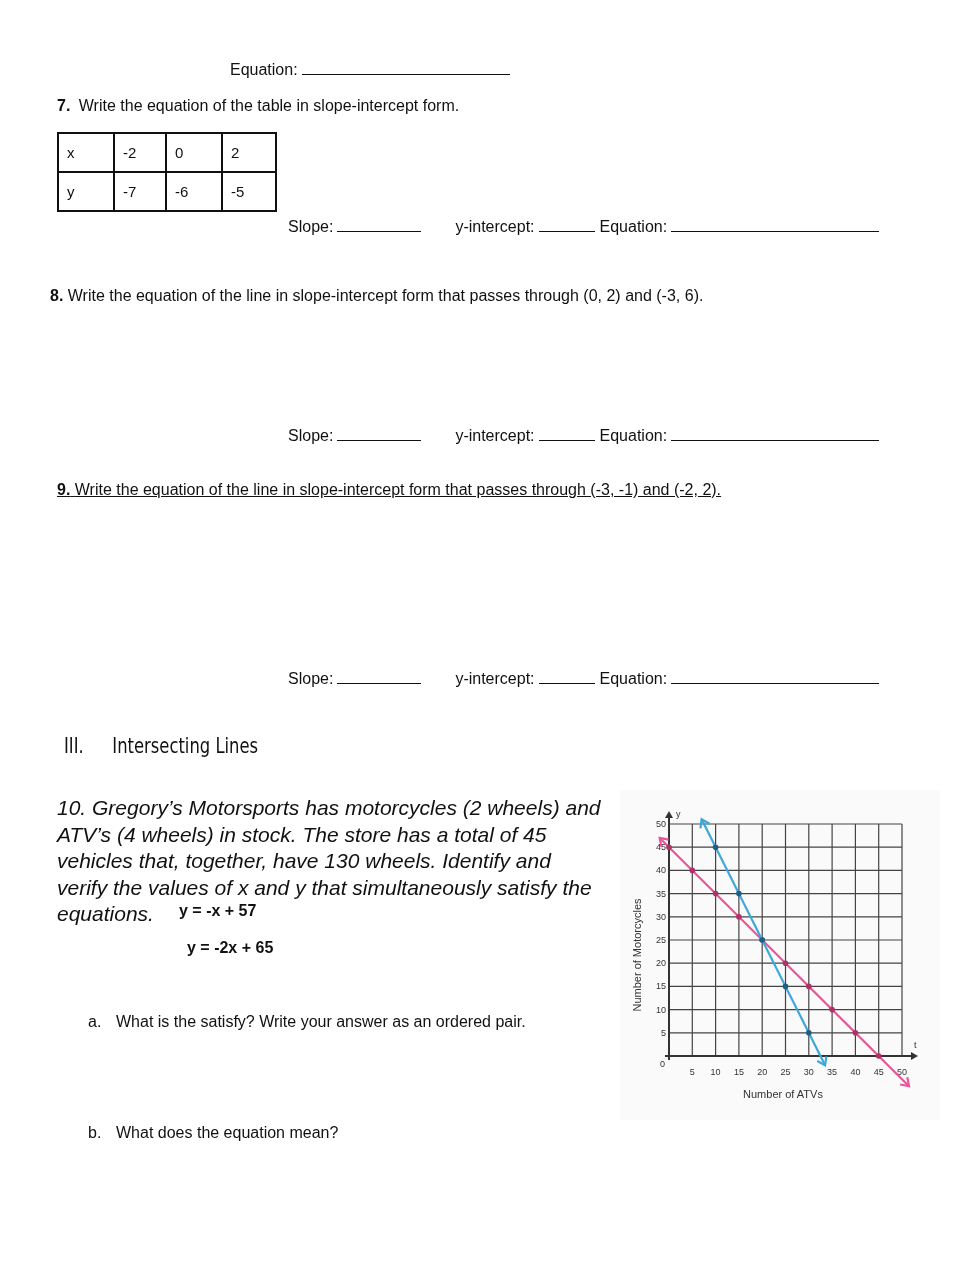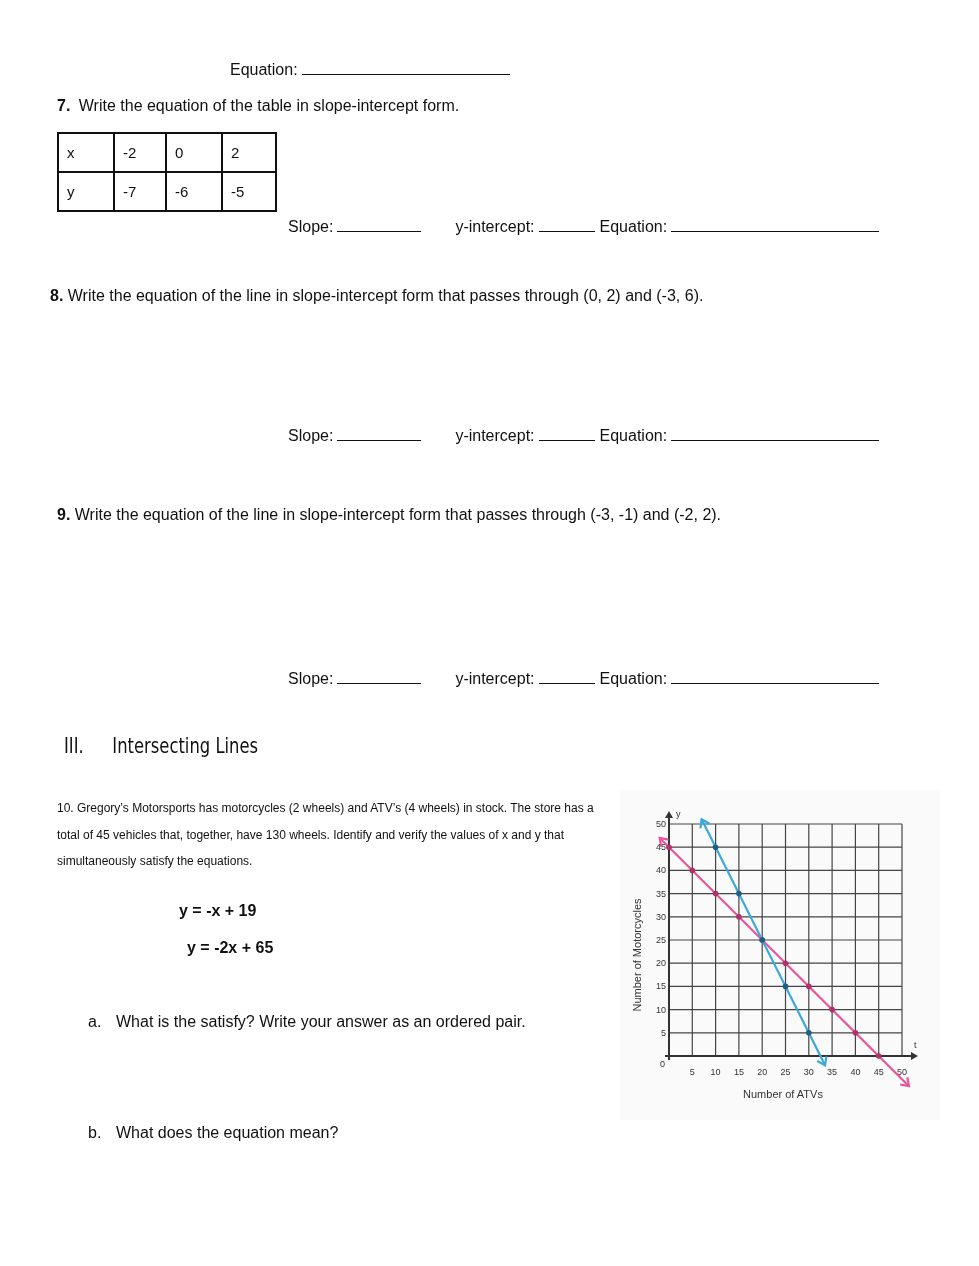--- a/index.html
+++ b/index.html
@@ -8,21 +8,21 @@
   .abs { position: absolute; white-space: nowrap; }
   .b { font-weight: bold; }
   .blank { display: inline-block; border-bottom: 1px solid #111; height: 14px; vertical-align: baseline; margin-left: 4px; }
   table.xy { position: absolute; left: 57px; top: 132px; border-collapse: collapse; }
   table.xy td { border: 2px solid #111; height: 37px; padding: 0 0 0 8px; font-size: 15px; vertical-align: middle; }
   .answers { position: absolute; left: 288px; font-size: 16px; display: flex; align-items: flex-end; }
   .answers .grp { display: inline-flex; align-items: baseline; }
   .heading { position: absolute; left: 64px; top: 734px; font-family: "DejaVu Sans", sans-serif; font-size: 21px;
              transform: scaleX(0.78); transform-origin: left top; letter-spacing: 0px; }
   .heading .num { display: inline-block; width: 62px; }
-  .para { position: absolute; left: 57px; top: 795px; width: 545px; font-size: 12px; line-height: 26.5px; white-space: normal; }
+  .para { position: absolute; left: 57px; top: 795px; width: 545px; font-size: 21px; line-height: 26.5px; white-space: normal; font-style: italic; }
   .eq { position: absolute; font-weight: bold; font-size: 16px; }
   .q-item { position: absolute; left: 88px; font-size: 16px; display: flex; }
   .q-item .lbl { width: 28px; }
   svg text { font-family: "Liberation Sans", sans-serif; }
 </style>
 </head>
 <body>
 
 <div class="abs" style="left:230px; top:60px;">
   <span>Equation:</span><span class="blank" style="width:208px;"></span>
@@ -77,21 +77,21 @@
   <span class="grp" style="margin-left:34px">
       <span>y-intercept:</span>
       <span class="blank" style="width:56px"></span>
     </span>
   <span class="grp" style="margin-left:5px">
       <span>Equation:</span>
       <span class="blank" style="width:208px"></span>
     </span>
 </div>
 
-<div class="abs" style="left:57px; top:506px;">
+<div class="abs" style="left:57px; top:481px;text-decoration:underline;">
   <span class="b">9.</span>
   <span>Write the equation of the line in slope-intercept form that passes through (-3, -1) and (-2, 2).</span>
 </div>
 <div class="answers" style="top:669px;">
   <span class="grp">
       <span>Slope:</span>
       <span class="blank" style="width:84px"></span>
     </span>
   <span class="grp" style="margin-left:34px">
       <span>y-intercept:</span>
@@ -101,21 +101,21 @@
       <span>Equation:</span>
       <span class="blank" style="width:208px"></span>
     </span>
 </div>
 
 <div class="heading">
   <span class="num">III.</span><span>Intersecting Lines</span>
 </div>
 
 <div class="para">10. Gregory’s Motorsports has motorcycles (2 wheels) and ATV’s (4 wheels) in stock.  The store has a total of 45 vehicles that, together, have 130 wheels.  Identify and verify the values of x and y that simultaneously satisfy the equations.</div>
-<div class="eq" style="left:179px; top:902px;">y = -x + 19</div>
+<div class="eq" style="left:179px; top:902px;">y = -x + 57</div>
 <div class="eq" style="left:187px; top:939px;">y = -2x + 65</div>
 
 <div class="q-item" style="top:1013px;">
   <span class="lbl">a.</span>
   <span>What is the satisfy? Write your answer as an ordered pair.</span>
 </div>
 <div class="q-item" style="top:1124px;">
   <span class="lbl">b.</span>
   <span>What does the equation mean?</span>
 </div>

